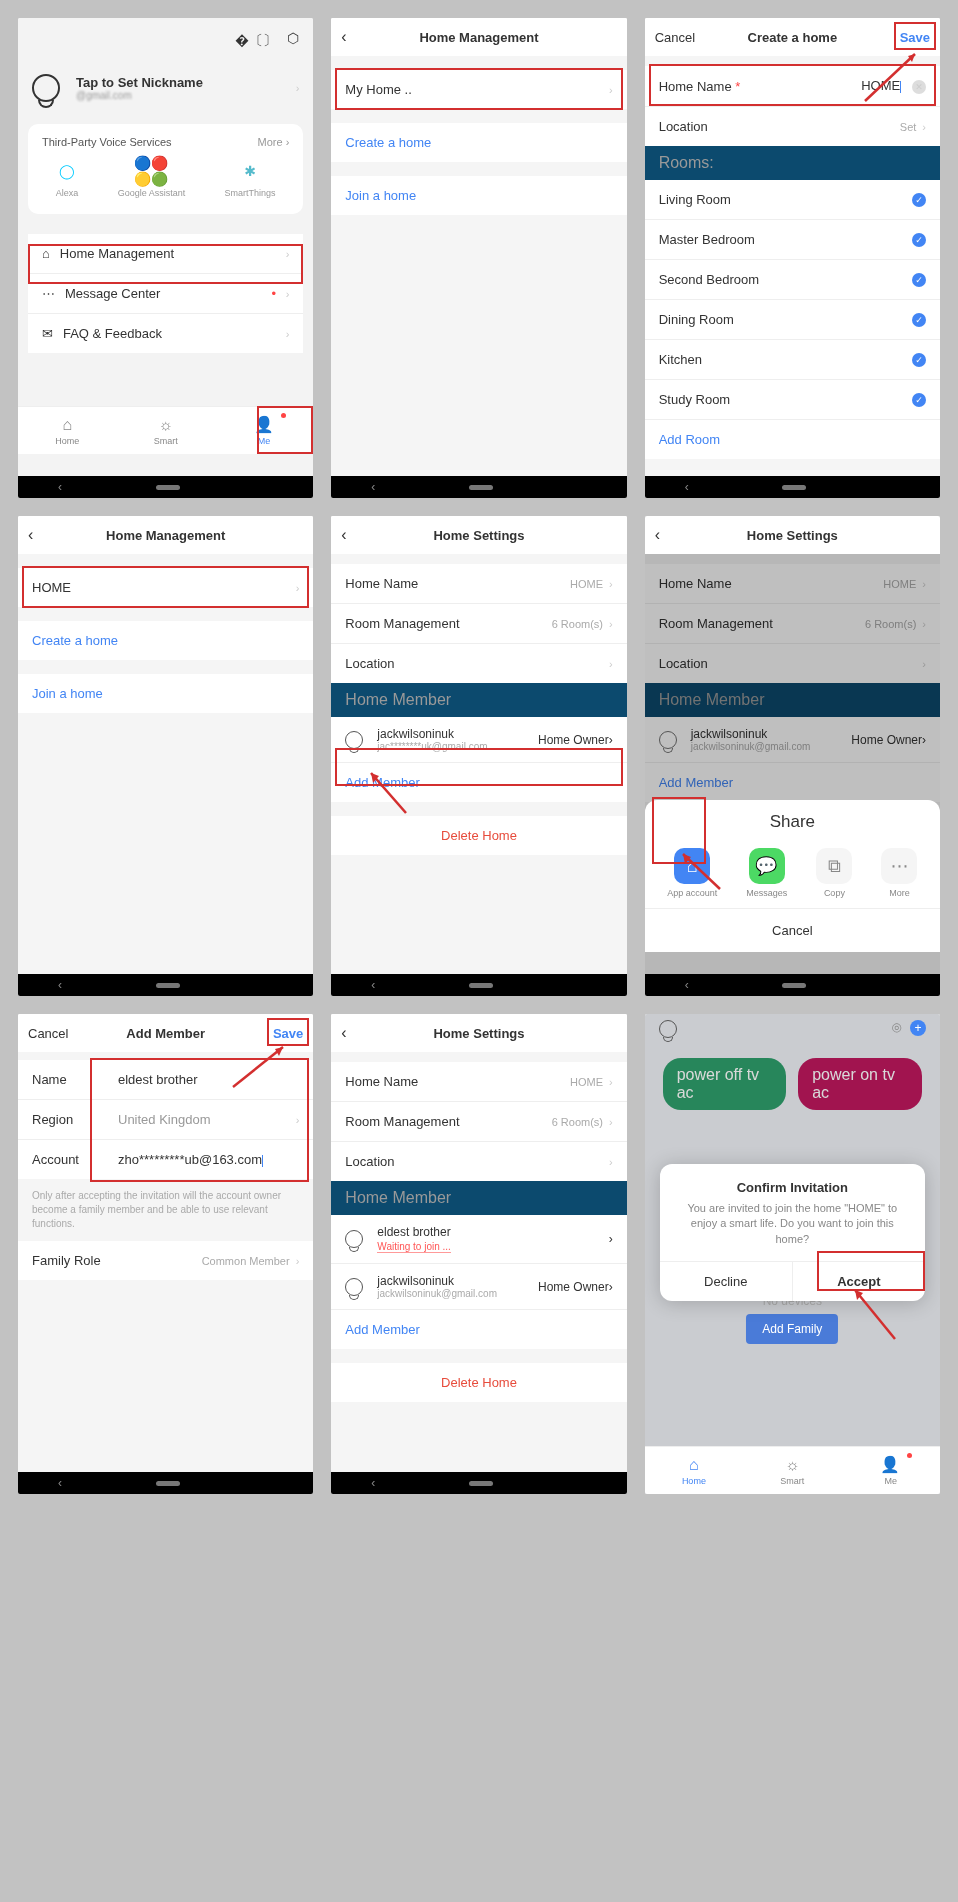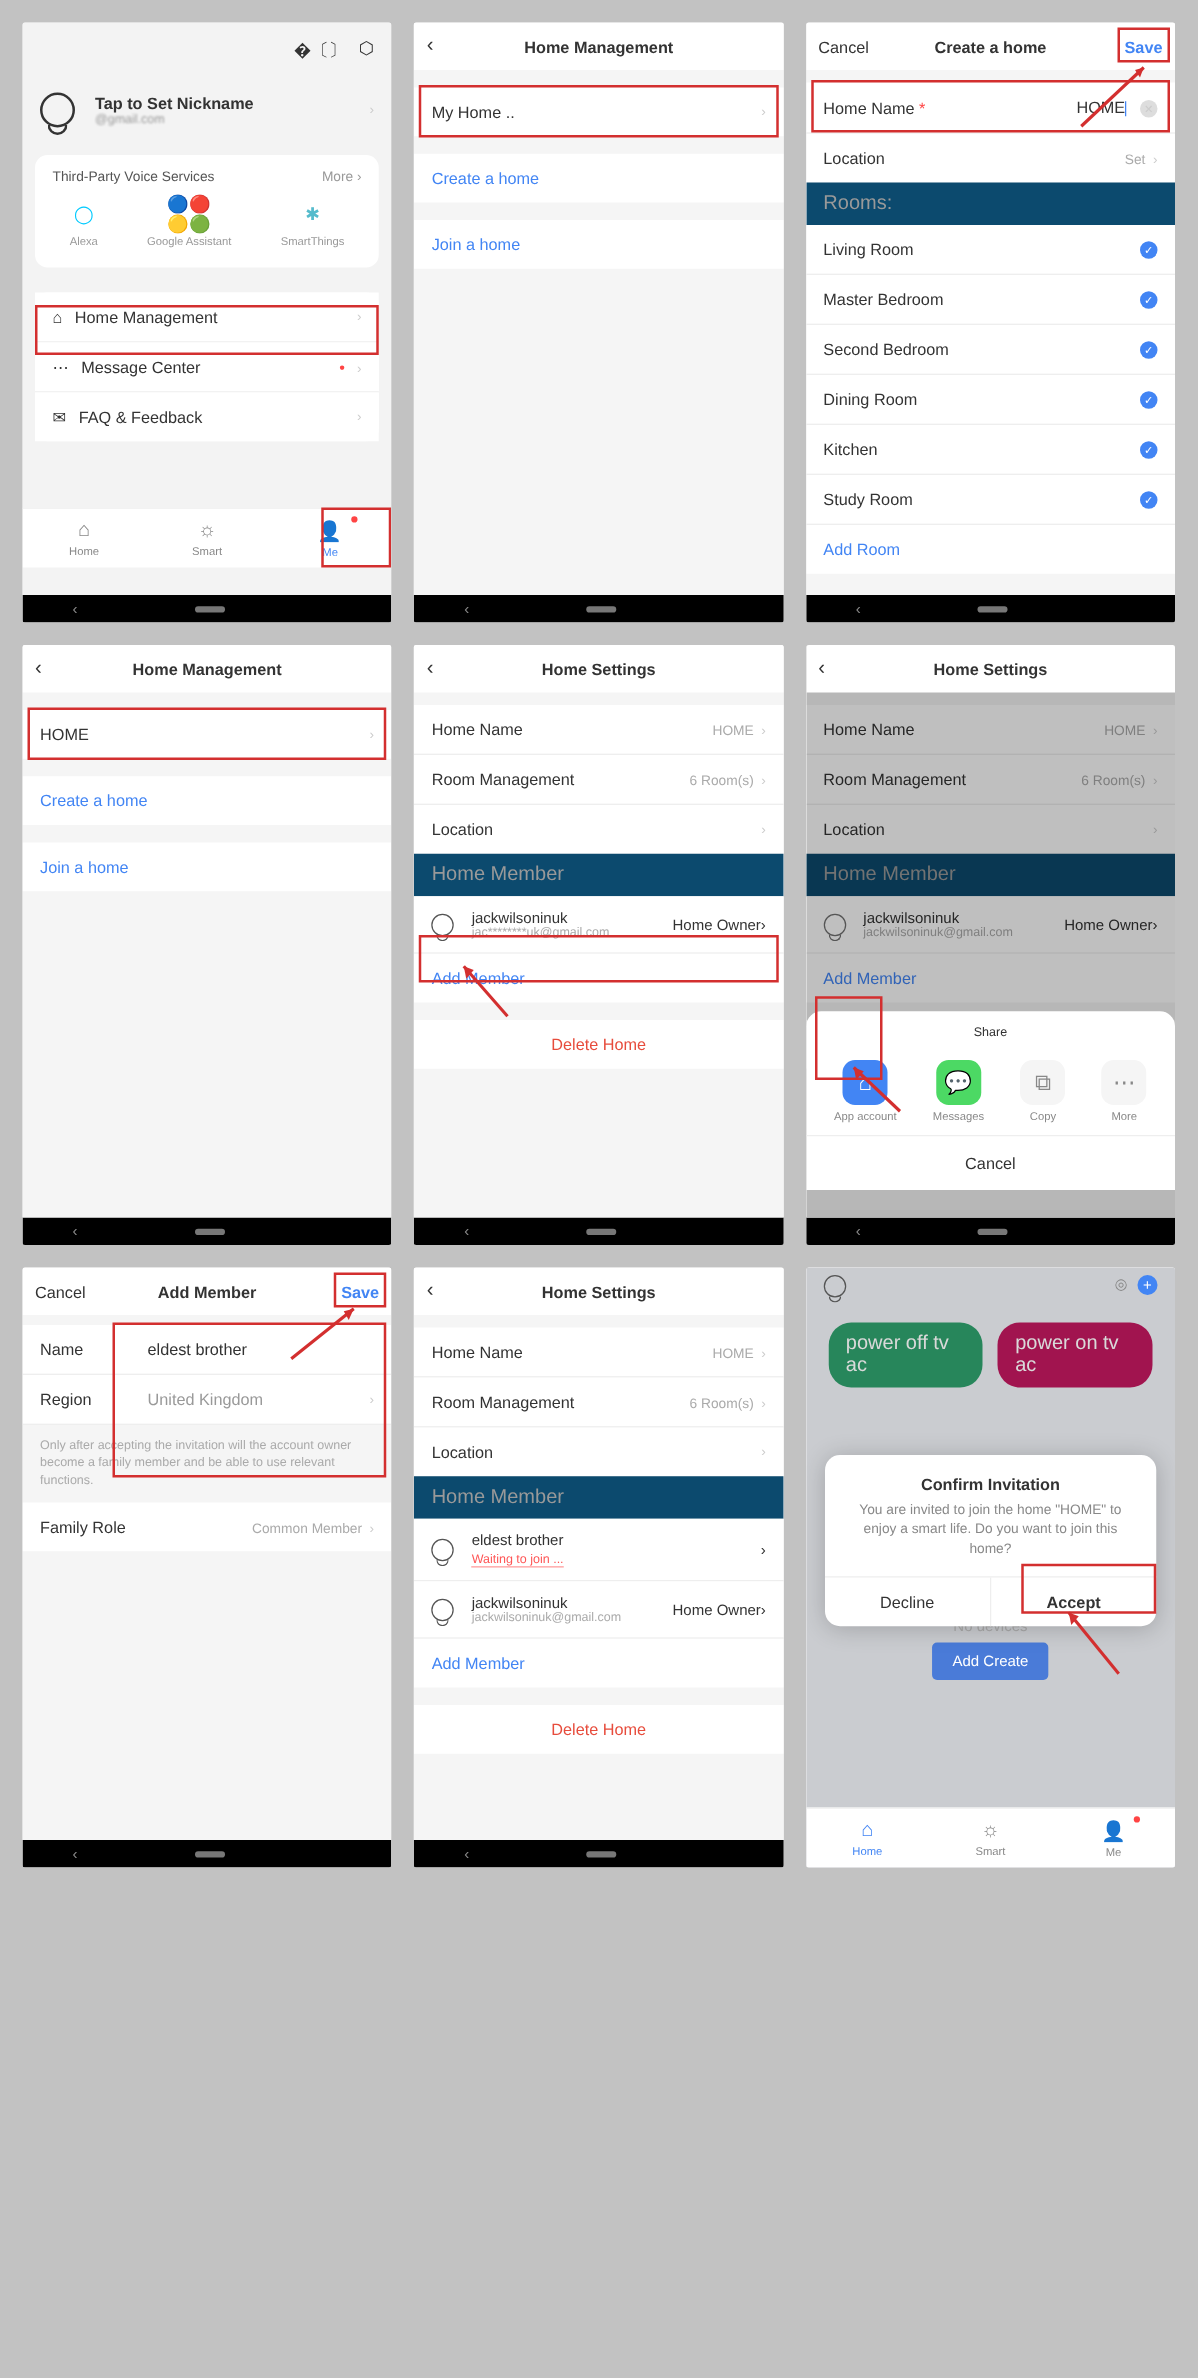--- a/index.html
+++ b/index.html
@@ -359,21 +359,21 @@
         <div class="hr"></div>
   <div class="row">
           <span class="link">Add Member</span>
         </div>
   <div style="height:14px;"></div>
   <div class="row danger" style="justify-content:center;">
           <span>Delete Home</span>
         </div>
 
   <div class="sheet">
-    <div style="text-align:center;font-size:10px;font-weight:500;padding-bottom:6px;">Share</div>
+    <div style="text-align:center;font-size:17px;font-weight:500;padding-bottom:6px;">Share</div>
     <div class="share-row">
       <div class="share-item">
               <div class="share-ico" style="background:#4285f4;color:#fff;">⌂</div>
               <span>App account</span>
             </div>
       <div class="share-item">
               <div class="share-ico" style="background:#4cd964;color:#fff;">💬</div>
               <span>Messages</span>
             </div>
       <div class="share-item">
@@ -413,20 +413,24 @@
           <span>Name</span>
           <span style="position:absolute;left:100px;color:#333;">eldest brother</span>
         </div>
         <div class="hr"></div>
   <div class="row">
           <span>Region</span>
           <span style="position:absolute;left:100px;color:#999;">United Kingdom</span>
           <span class="chev" style="margin-left:auto;">›</span>
         </div>
         <div class="hr"></div>
+  <div class="row">
+          <span>Account</span>
+          <span style="position:absolute;left:100px;color:#333;"><span>zho*********ub@163.com</span><span class="cursor"></span></span>
+        </div>
   <div style="padding:10px 14px;font-size:10px;color:#aaa;line-height:1.4;">Only after accepting the invitation will the account owner become a family member and be able to use relevant functions.</div>
   <div class="row">
           <span>Family Role</span>
           <span><span class="value">Common Member</span><span class="chev">›</span></span>
         </div>
 
   <div class="redbox" style="top:4px;right:4px;width:42px;height:28px;"></div>
   <div class="redbox" style="top:44px;left:72px;right:4px;height:124px;"></div>
   <svg class="arrow-svg" style="top:28px;right:15px;width:70px;height:50px;">
           <line x1="5" y1="45" x2="55" y2="5" stroke="#d32f2f" stroke-width="2.5"></line>
@@ -507,21 +511,21 @@
   <div style="position:absolute;top:6px;right:14px;display:flex;gap:8px;">
     <span style="color:#888;">◎</span>
     <span style="background:#4285f4;color:#fff;width:16px;height:16px;border-radius:50%;display:inline-flex;align-items:center;justify-content:center;font-size:12px;">+</span>
   </div>
   <div style="display:flex;gap:12px;padding:44px 18px;">
     <div class="pill-btn" style="background:#2e9e6b;">power off tv ac</div>
     <div class="pill-btn" style="background:#be185d;">power on tv ac</div>
   </div>
 
   <div style="position:absolute;top:280px;left:0;right:0;text-align:center;color:#aaa;font-size:12px;">No devices</div>
-  <div style="position:absolute;top:300px;left:50%;transform:translateX(-50%);background:#4a7bd8;color:#fff;padding:8px 16px;border-radius:4px;font-size:12px;">Add Create</div>
+  <div style="position:absolute;top:300px;left:50%;transform:translateX(-50%);background:#4a7bd8;color:#fff;padding:8px 16px;border-radius:4px;font-size:12px;">Add Family</div>
 
   <div class="modal" style="top:150px;">
     <div style="text-align:center;font-weight:600;font-size:13px;margin-bottom:6px;">Confirm Invitation</div>
     <div style="text-align:center;font-size:11px;color:#888;line-height:1.4;padding:0 6px 14px;">You are invited to join the home "HOME" to enjoy a smart life. Do you want to join this home?</div>
     <div style="display:flex;border-top:1px solid #eee;margin:0 -16px -16px;">
       <div style="flex:1;text-align:center;padding:12px;font-size:13px;border-right:1px solid #eee;">Decline</div>
       <div style="flex:1;text-align:center;padding:12px;font-size:13px;font-weight:600;">Accept</div>
     </div>
   </div>
   <div class="redbox" style="top:237px;right:15px;width:108px;height:40px;"></div>

